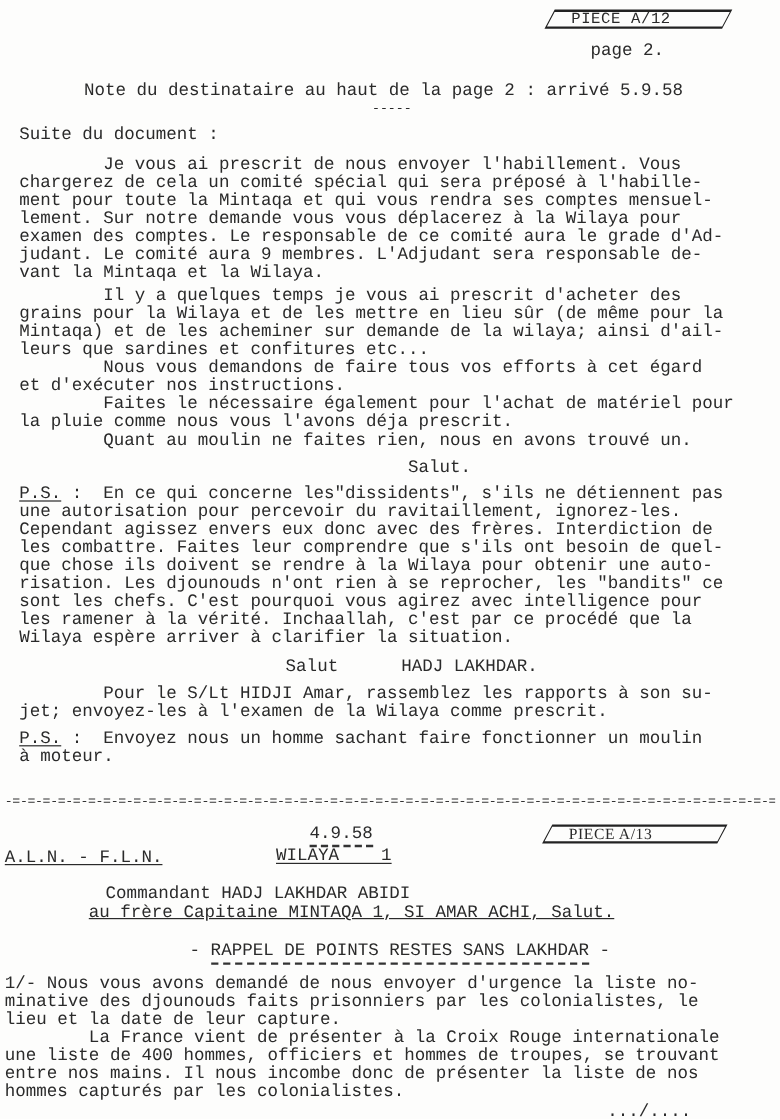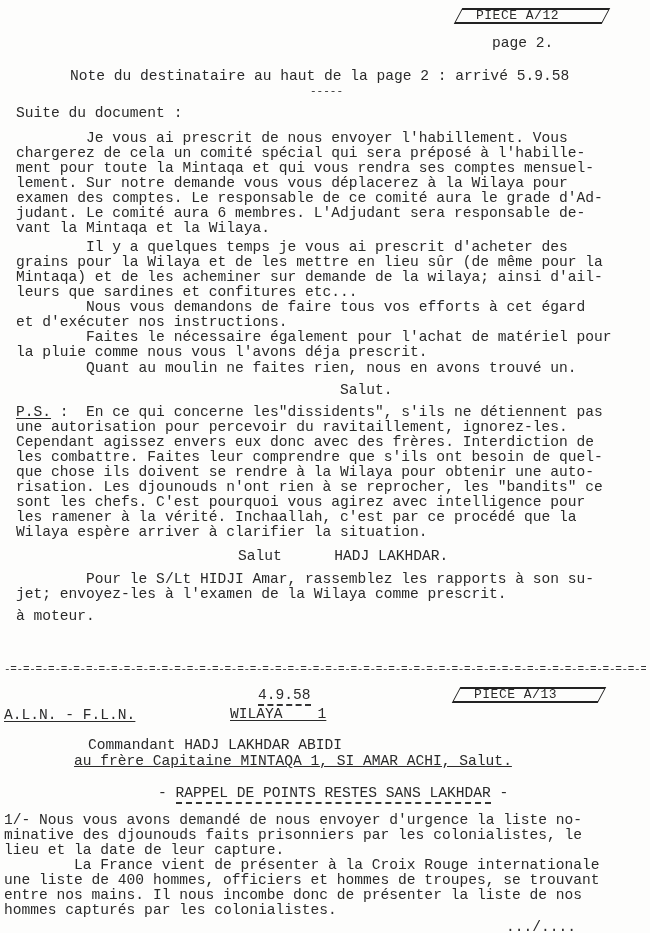--- a/index.html
+++ b/index.html
@@ -75,21 +75,21 @@
   <div class="abs" style="left:310px; top:84px; font-size:11px;">-----</div>
 
   <div class="abs" style="left:16px; top:106px;">Suite du document :</div>
 
   <div class="para" style="top:131px;">
     <span class="line">        Je vous ai prescrit de nous envoyer l'habillement. Vous</span>
     <span class="line">chargerez de cela un comité spécial qui sera préposé à l'habille-</span>
     <span class="line">ment pour toute la Mintaqa et qui vous rendra ses comptes mensuel-</span>
     <span class="line">lement. Sur notre demande vous vous déplacerez à la Wilaya pour</span>
     <span class="line">examen des comptes. Le responsable de ce comité aura le grade d'Ad-</span>
-    <span class="line">judant. Le comité aura 6 membres. L'Adjudant sera responsable de-</span>
+    <span class="line">judant. Le comité aura 9 membres. L'Adjudant sera responsable de-</span>
     <span class="line">vant la Mintaqa et la Wilaya.</span>
   </div>
 
   <div class="para" style="top:240px;">
     <span class="line">        Il y a quelques temps je vous ai prescrit d'acheter des</span>
     <span class="line">grains pour la Wilaya et de les mettre en lieu sûr (de même pour la</span>
     <span class="line">Mintaqa) et de les acheminer sur demande de la wilaya; ainsi d'ail-</span>
     <span class="line">leurs que sardines et confitures etc...</span>
   </div>
 
@@ -122,28 +122,29 @@
   </div>
 
   <div class="abs" style="left:238px; top:549px;">Salut      HADJ LAKHDAR.</div>
 
   <div class="para" style="top:572px;">
     <span class="line">        Pour le S/Lt HIDJI Amar, rassemblez les rapports à son su-</span>
     <span class="line">jet; envoyez-les à l'examen de la Wilaya comme prescrit.</span>
   </div>
 
   <div class="para" style="top:609px;">
+    <span class="line"><span class="u">P.S.</span><span> :  Envoyez nous un homme sachant faire fonctionner un moulin</span></span>
     <span class="line">à moteur.</span>
   </div>
 
   <div class="sep">-=-=-=-=-=-=-=-=-=-=-=-=-=-=-=-=-=-=-=-=-=-=-=-=-=-=-=-=-=-=-=-=-=-=-=-=-=-=-=-=-=-=-=-=-=-=-=-=-=-=-=-=-=-=-=-</div>
 
   <div class="abs u" style="left:4px; top:708px;">A.L.N. - F.L.N.</div>
   <div class="abs" style="left:258px; top:688px;"><span class="dashu">4.9.58</span></div>
-  <div class="stamp" style="left:456px; top:687px; width:110px;">
+  <div class="stamp" style="left:456px; top:687px; width:110px;font-family:Liberation Serif, serif;">
     <div class="frame"></div>
     <span class="txt">PIECE A/13</span>
   </div>
   <div class="abs u" style="left:230px; top:707px;">WILAYA    1</div>
 
   <div class="abs" style="left:88px; top:738px;">Commandant HADJ LAKHDAR ABIDI</div>
   <div class="abs" style="left:74px; top:754px;text-decoration:underline;">au frère Capitaine MINTAQA 1, SI AMAR ACHI, Salut.</div>
 
   <div class="abs" style="left:158px; top:786px;"><span>- </span><span class="dashu">RAPPEL DE POINTS RESTES SANS LAKHDAR</span><span> -</span></div>
 

